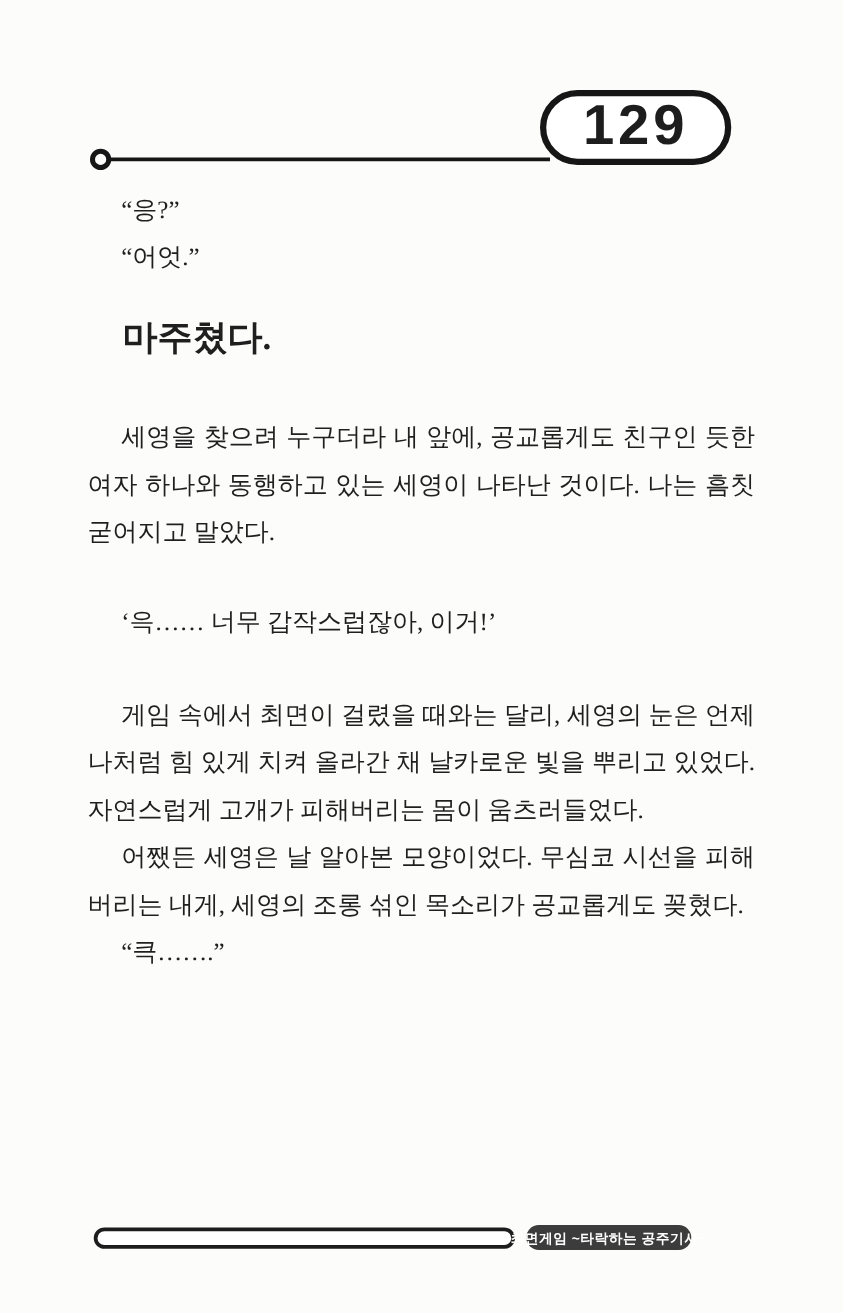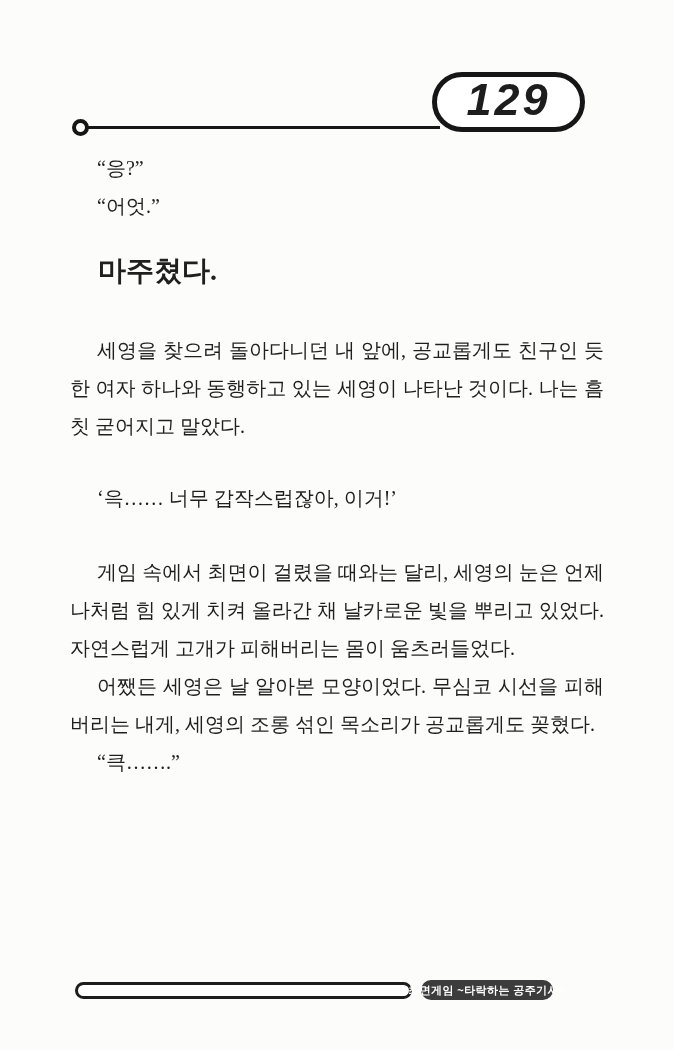--- a/index.html
+++ b/index.html
@@ -47,21 +47,20 @@
     border: 5px solid #161616;
     border-radius: 31px;
     background: #ffffff;
     display: flex;
     align-items: center;
     justify-content: center;
   }
   .page-number {
     font-family: "Liberation Sans", "DejaVu Sans", sans-serif;
     font-weight: 700;
-    font-style: italic;
     font-size: 45px;
     letter-spacing: 3px;
     color: #1d1d1d;
     transform: translateY(-2px);
   }
 
   
   .text-block {
     position: absolute;
     left: 70px;
@@ -126,21 +125,21 @@
   <div class="header-ring"></div>
   <div class="header-line"></div>
   <div class="page-number-badge">
     <span class="page-number">129</span>
   </div>
 
   <main class="text-block">
     <p>“응?”</p>
     <p>“어엇.”</p>
     <p class="p-emph">마주쳤다.</p>
-    <p class="gap-lg">세영을 찾으려 돌아다니던 내 앞에, 공교롭게도 친구인 듯한 여자 하나와 동행하고 있는 세영이 나타난 것이다. 나는 흠칫 굳어지고 말았다.</p>
+    <p class="gap-lg">세영을 찾으려 누구더라 내 앞에, 공교롭게도 친구인 듯한 여자 하나와 동행하고 있는 세영이 나타난 것이다. 나는 흠칫 굳어지고 말았다.</p>
     <p class="gap-md">‘윽…… 너무 갑작스럽잖아, 이거!’</p>
     <p class="gap-md2">게임 속에서 최면이 걸렸을 때와는 달리, 세영의 눈은 언제나처럼 힘 있게 치켜 올라간 채 날카로운 빛을 뿌리고 있었다. 자연스럽게 고개가 피해버리는 몸이 움츠러들었다.</p>
     <p>어쨌든 세영은 날 알아본 모양이었다. 무심코 시선을 피해버리는 내게, 세영의 조롱 섞인 목소리가 공교롭게도 꽂혔다.</p>
     <p>“큭…….”</p>
   </main>
 
   <div class="footer-pill"></div>
   <div class="series-badge">
     <span>최면게임 ~타락하는 공주기사~</span>
   </div>

